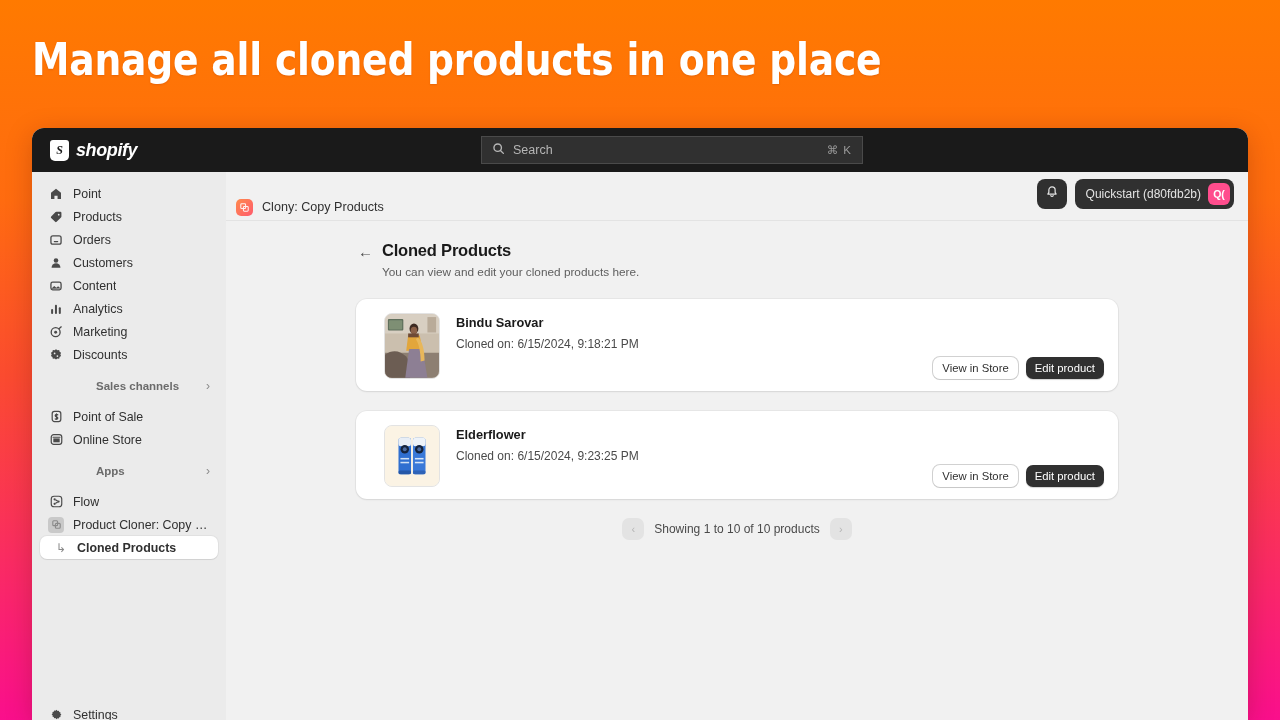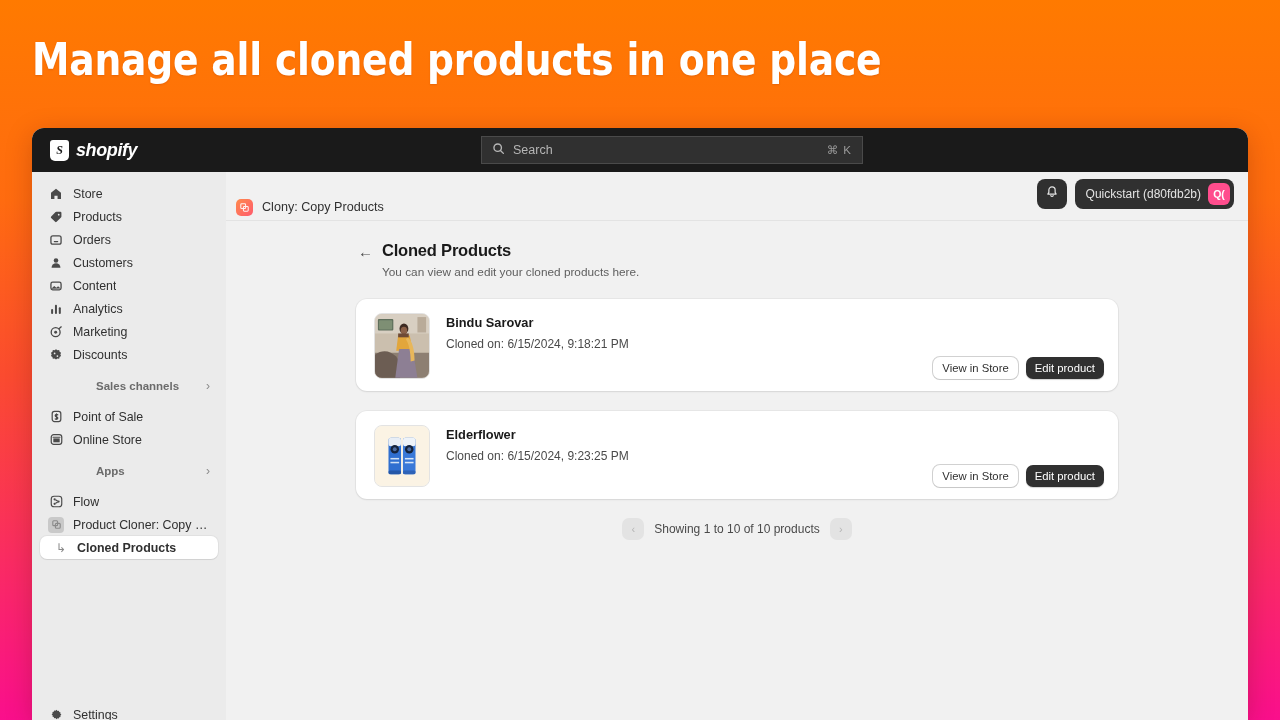--- a/index.html
+++ b/index.html
@@ -240,21 +240,21 @@
 
   .page-head { display: flex; align-items: flex-start; gap: 9px; padding-left: 2px; }
   .back-arrow { font-size: 15px; color: #4a4a4a; line-height: 22px; }
   .page-title { font-size: 16.5px; font-weight: bold; color: #1a1a1a; letter-spacing: -0.2px;}
   .page-sub { font-size: 11.8px; color: #5e5e5e; margin-top: 5px; }
 
   .card {
     background: #ffffff;
     border-radius: 11px;
     box-shadow: 0 1px 2px rgba(0,0,0,0.08), 0 0 0 1px rgba(0,0,0,0.04);
-    padding: 14px 14px 12px 18px;
+    padding: 14px 14px 12px 28px;
     margin-top: 20px;
     position: relative;
   }
   .card-row { display: flex; gap: 16px; }
   .thumb {
     width: 56px; height: 66px;
     border-radius: 8px;
     border: 1px solid #e3e3e3;
     overflow: hidden;
     flex: 0 0 56px;
@@ -358,21 +358,21 @@
   <div class="body-split">
 
     <div class="sidebar">
 
       <div class="nav-item">
         <span class="ico">
           <svg width="14" height="14" viewBox="0 0 16 16" fill="#4a4a4a">
               <path d="M8 2 2.3 6.6v7.1h3.9V9.9h3.6v3.8h3.9V6.6Z"></path>
             </svg>
         </span>
-        <span class="nav-label">Store</span>
+        <span class="nav-label">Point</span>
       </div>
 
       <div class="nav-item">
         <span class="ico">
           <svg width="14" height="14" viewBox="0 0 16 16" fill="#4a4a4a">
               <path d="M8.6 1.9H13A1.2 1.2 0 0 1 14.2 3v4.4a1.6 1.6 0 0 1-.5 1.1l-5 5a1.2 1.2 0 0 1-1.7 0L2.5 9a1.2 1.2 0 0 1 0-1.7l5-5a1.6 1.6 0 0 1 1.1-.4Zm2.5 2.4a1 1 0 1 0 0 2 1 1 0 0 0 0-2Z"></path>
             </svg>
         </span>
         <span class="nav-label">Products</span>
       </div>

